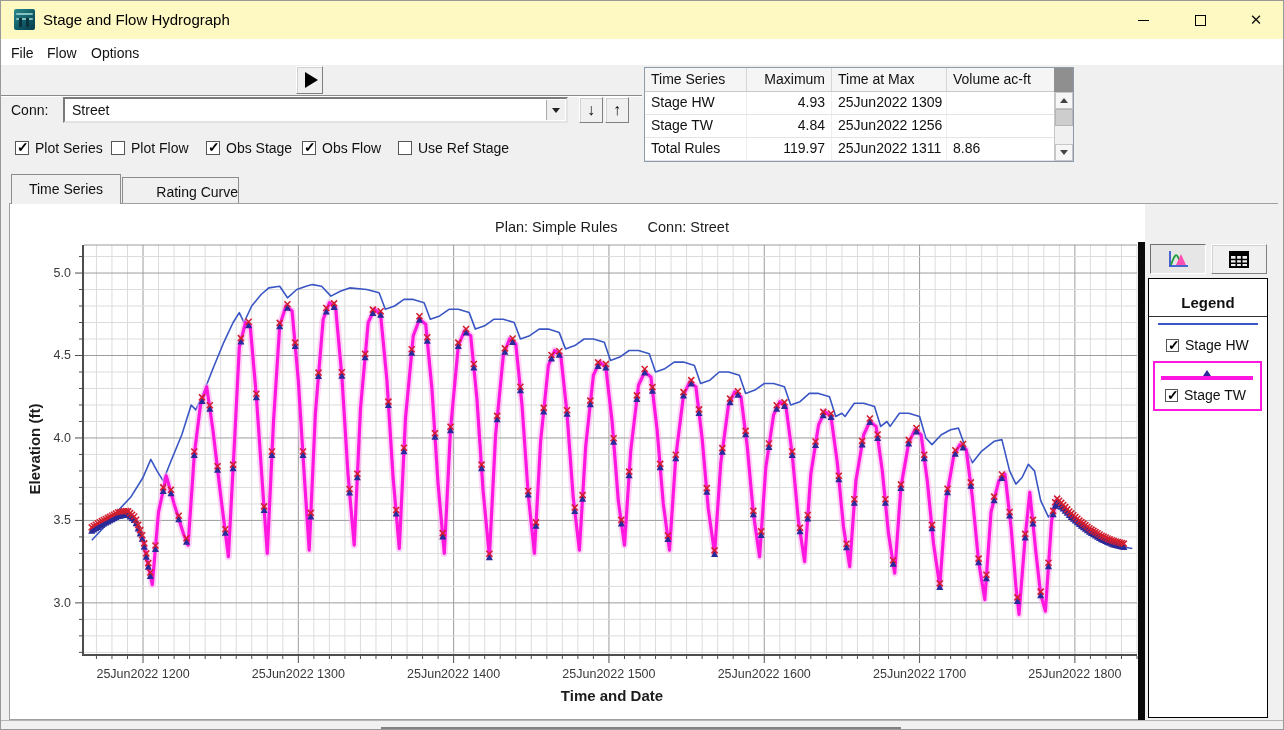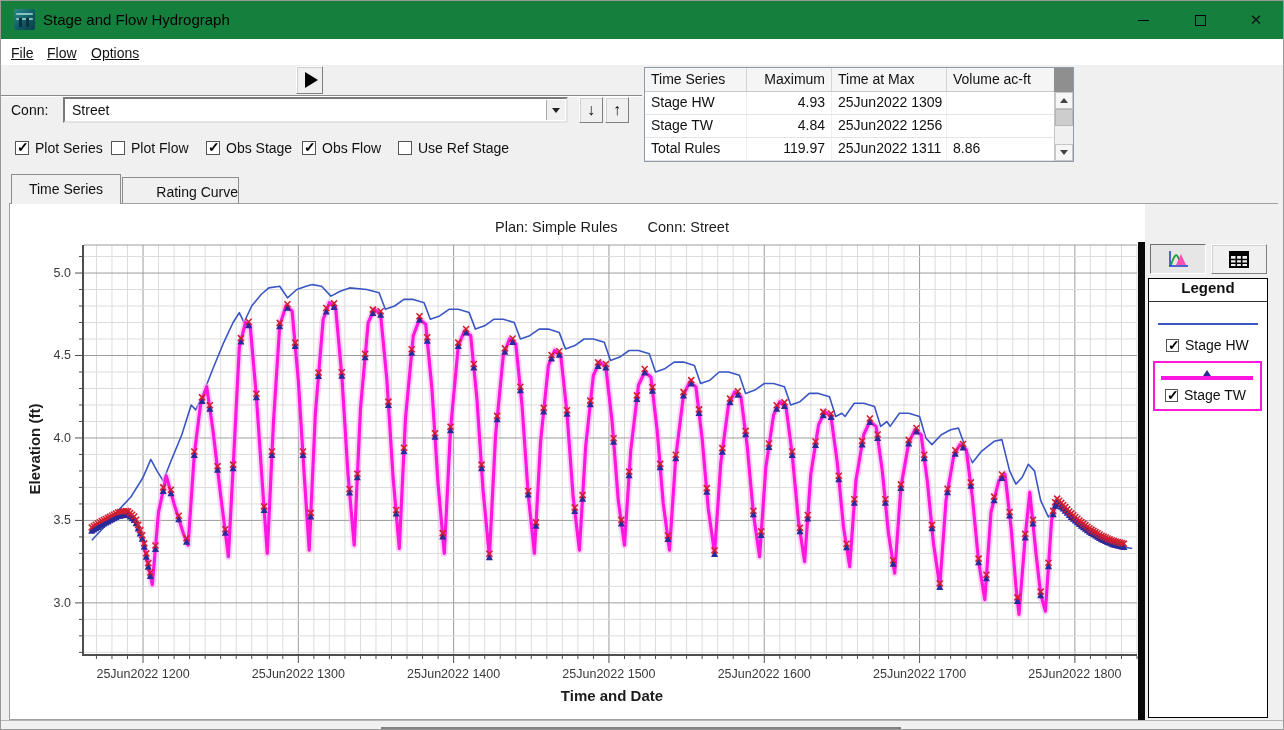--- a/index.html
+++ b/index.html
@@ -3,33 +3,33 @@
 <meta charset="utf-8">
 <style>
   html,body{margin:0;padding:0;background:#d4d4d4;}
   *{box-sizing:border-box;}
   .window{
     position:relative;width:1284px;height:730px;margin:0 auto;
     background:#f0f0f0;border:1px solid #999;
     font-family:"Liberation Sans",sans-serif;color:#111;overflow:hidden;
   }
   
-  .titlebar{position:absolute;left:0;top:0;width:100%;height:38px;background:#15803d;}
+  .titlebar{position:absolute;left:0;top:0;width:100%;height:38px;background:#fef9c3;}
   .app-icon{position:absolute;left:13px;top:8px;width:21px;height:21px;border-radius:2px;
     background:linear-gradient(135deg,#2d8b8b 0%,#0f5b66 55%,#083e4a 100%);overflow:hidden;}
   .app-icon .wave{position:absolute;left:2px;right:2px;height:2px;background:#9fd8d4;opacity:.8;border-radius:2px;}
   .app-icon .pier{position:absolute;bottom:3px;width:3px;height:9px;background:#0a323c;}
   .title-text{position:absolute;left:42px;top:10px;font-size:15px;color:#000;}
   .win-btn{position:absolute;top:0;width:46px;height:38px;display:flex;align-items:center;justify-content:center;}
   .win-btn.min{left:1119px;} .win-btn.max{left:1176px;} .win-btn.close{left:1232px;font-size:15px;}
   .glyph-min{width:11px;height:1px;background:#000;display:block;}
   .glyph-max{width:11px;height:11px;border:1px solid #000;display:block;}
   
   .menubar{position:absolute;left:0;top:38px;width:100%;height:26px;background:#fff;font-size:14px;}
-  .menu-item{position:absolute;top:4px;padding:2px 4px;text-decoration:underline;}
+  .menu-item{position:absolute;top:4px;padding:2px 4px;}
   
   .panel{position:absolute;left:0;top:64px;width:100%;height:666px;background:#f0f0f0;}
   .btn3d{background:#f0f0f0;border-top:1px solid #fff;border-left:1px solid #fff;
     border-right:1px solid #808080;border-bottom:1px solid #808080;box-shadow:1px 1px 0 #d0d0d0 inset;}
   .btn3d.pressed{border-top:1px solid #707070;border-left:1px solid #707070;
     border-right:1px solid #fff;border-bottom:1px solid #fff;background:#e6e6e6;box-shadow:none;}
   .play-btn{position:absolute;left:295px;top:1px;width:27px;height:28px;display:flex;align-items:center;justify-content:center;}
   .play-tri{width:0;height:0;border-left:13px solid #000;border-top:8px solid transparent;border-bottom:8px solid transparent;margin-left:4px;}
   .groove{position:absolute;left:0;top:30px;width:641px;height:2px;border-top:1px solid #8a8a8a;border-bottom:1px solid #fff;}
   .conn-label{position:absolute;left:10px;top:37px;font-size:14px;}
@@ -65,21 +65,21 @@
   .tab.active{left:10px;top:109px;width:110px;height:30px;z-index:3;}
   .tab.inactive{left:121px;top:112px;width:117px;height:27px;text-align:right;}
   
   .content{position:absolute;left:8px;top:138px;width:1269px;height:517px;background:#fff;border:1px solid #a0a0a0;z-index:2;}
   .plot-svg{position:absolute;left:0;top:0;}
   .splitter{position:absolute;left:1128px;top:38px;width:7px;height:478px;background:#0a0a0a;cursor:col-resize;}
   .rightpanel{position:absolute;left:1135px;top:0;width:133px;height:516px;background:#f0f0f0;}
   .mini-btn{position:absolute;top:40px;width:56px;height:30px;display:flex;align-items:center;justify-content:center;}
   .mini-btn.chart{left:5px;} .mini-btn.table{left:66px;}
   .legendbox{position:absolute;left:3px;top:74px;width:120px;height:440px;background:#fff;border:1px solid #000;}
-  .legend-title{font-size:15px;font-weight:bold;text-align:center;padding:0 0 5px;border-bottom:1px solid #333;}
+  .legend-title{font-size:15px;font-weight:bold;text-align:center;padding:15px 0 5px;border-bottom:1px solid #333;}
   .leg-line-hw{position:absolute;left:9px;top:44px;width:100px;height:2px;}
   .leg-row{position:absolute;display:flex;align-items:center;font-size:14px;}
   .leg-row.hw{left:17px;top:58px;}
   .leg-sel{position:absolute;left:4px;top:82px;width:109px;height:50px;border:2px solid #ff17e0;}
   .leg-line-tw{position:absolute;left:6px;top:13px;width:92px;height:4px;}
   .leg-tri{position:absolute;left:48px;top:7px;width:0;height:0;border-bottom:6px solid #2a2a99;border-left:4px solid transparent;border-right:4px solid transparent;}
   .leg-row.tw{position:absolute;left:10px;top:24px;}
   
   .bottom-strip{position:absolute;left:0;top:719px;width:100%;height:11px;background:#f0f0f0;border-top:1px solid #b5b5b5;}
   .bottom-frag{position:absolute;left:380px;top:726px;width:520px;height:4px;background:#5f5f5f;opacity:.75;}

